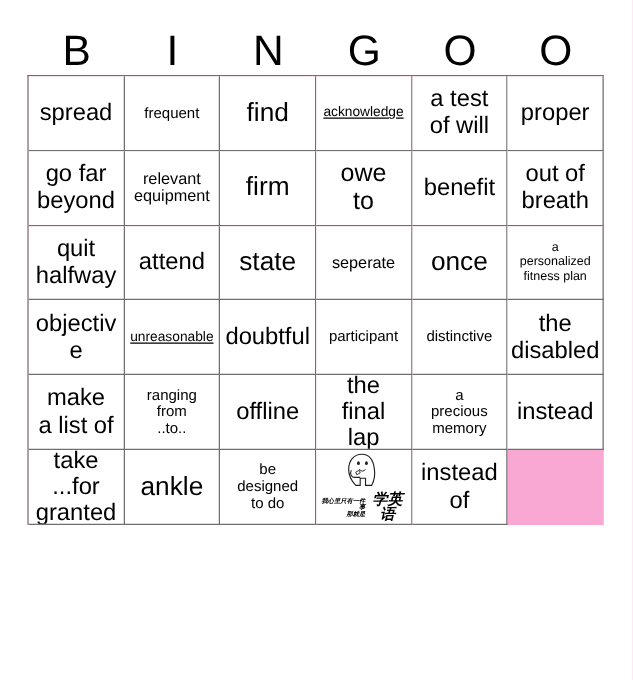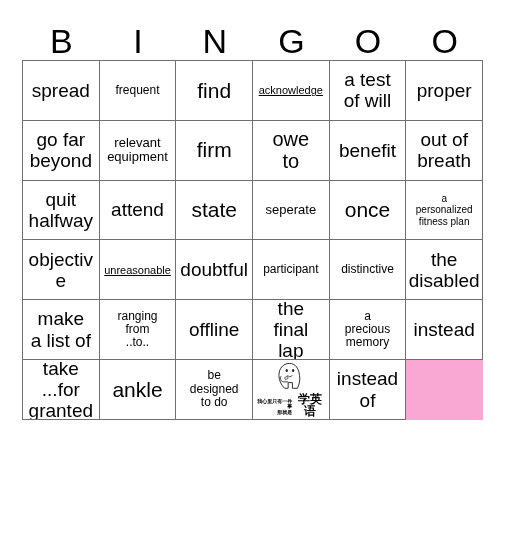--- a/index.html
+++ b/index.html
@@ -75,21 +75,21 @@
   
   .fs-xl  { font-size: 21px; }
   .fs-lg  { font-size: 20px; }
   .fs-md  { font-size: 19px; }
   .fs-sm  { font-size: 12px; }
   .fs-xs  { font-size: 13px; }
   .fs-xxs { font-size: 11px; text-decoration: underline; }
   .fs-tiny{ font-size: 10px; }
 
   
-  .img-cell { padding: 2px; }
+  .img-cell { padding: 2px; font-style: italic; }
   .meme {
     width: 100%;
     height: 100%;
     display: flex;
     flex-direction: column;
     align-items: center;
     justify-content: flex-start;
     position: relative;
   }
   .meme svg { display: block; }

